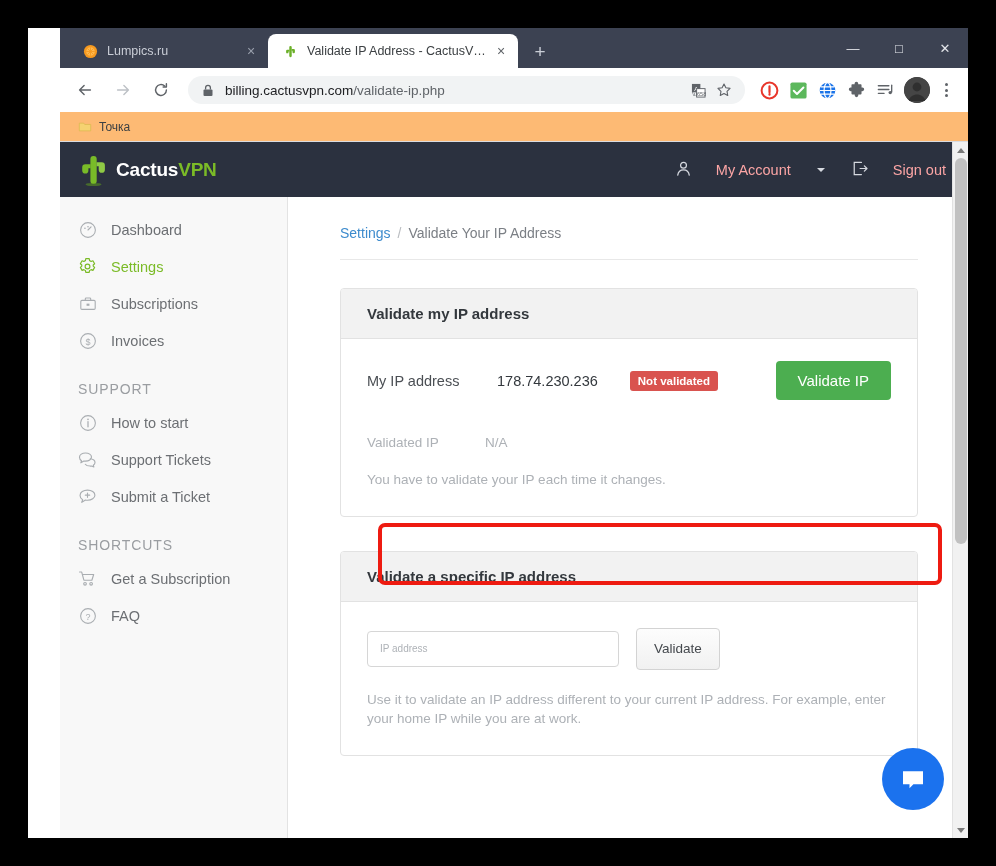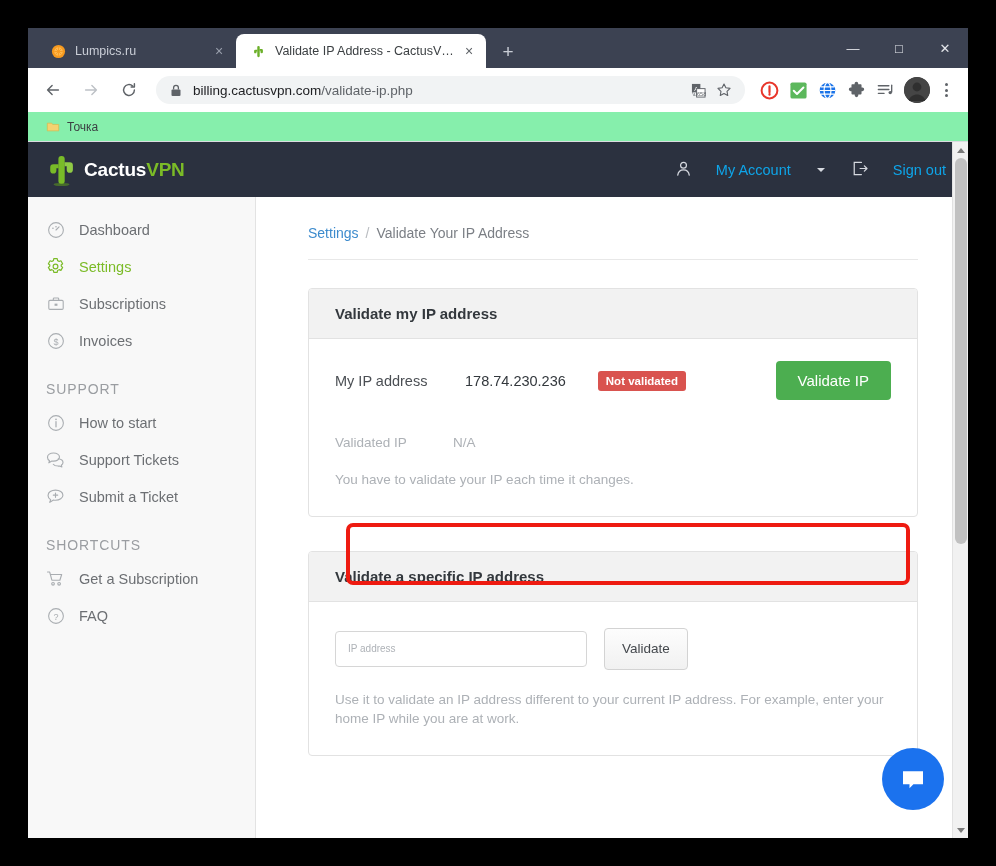--- a/index.html
+++ b/index.html
@@ -10,20 +10,21 @@
     overflow: hidden;
   }
 
   
   .browser {
     position: absolute;
     left: 28px; top: 28px;
     width: 940px; height: 810px;
     background: #fff;
     overflow: hidden;
+    padding-left: 32px;
   }
 
   
   .tabstrip {
     height: 40px;
     background: #3c4252;
     display: flex;
     align-items: flex-end;
     padding-left: 8px;
     position: relative;
@@ -139,21 +140,21 @@
     margin-left: 4px;
     display: flex; flex-direction: column;
     align-items: center; justify-content: center;
     gap: 2.5px;
   }
   .menu-dots i { width: 3px; height: 3px; border-radius: 50%; background: #5f6368; display:block; }
 
   
   .bookmarks {
     height: 30px;
-    background: #86efac;
+    background: #fdba74;
     display: flex;
     align-items: center;
     padding-left: 12px;
     border-bottom: 1px solid #dadce0;
   }
   .bookmark {
     display: flex; align-items: center;
     font-size: 12px;
     color: #3c4043;
     padding: 3px 6px;
@@ -183,21 +184,21 @@
     font-size: 19px;
     font-weight: bold;
     margin-left: 7px;
     letter-spacing: -0.2px;
   }
   .logo .logo-text .c { color: #ffffff; }
   .logo .logo-text .v { color: #7bbb27; }
   .header-right { display: flex; align-items: center; gap: 26px; }
   .hdr-item {
     display: flex; align-items: center;
-    color: #0ea5e9;
+    color: #fca5a5;
     font-size: 14.5px;
     gap: 24px;
   }
   .caret-dn {
     width: 0; height: 0;
     border-left: 4px solid transparent;
     border-right: 4px solid transparent;
     border-top: 4.5px solid #d6d9e0;
     margin-left: 2px;
   }

